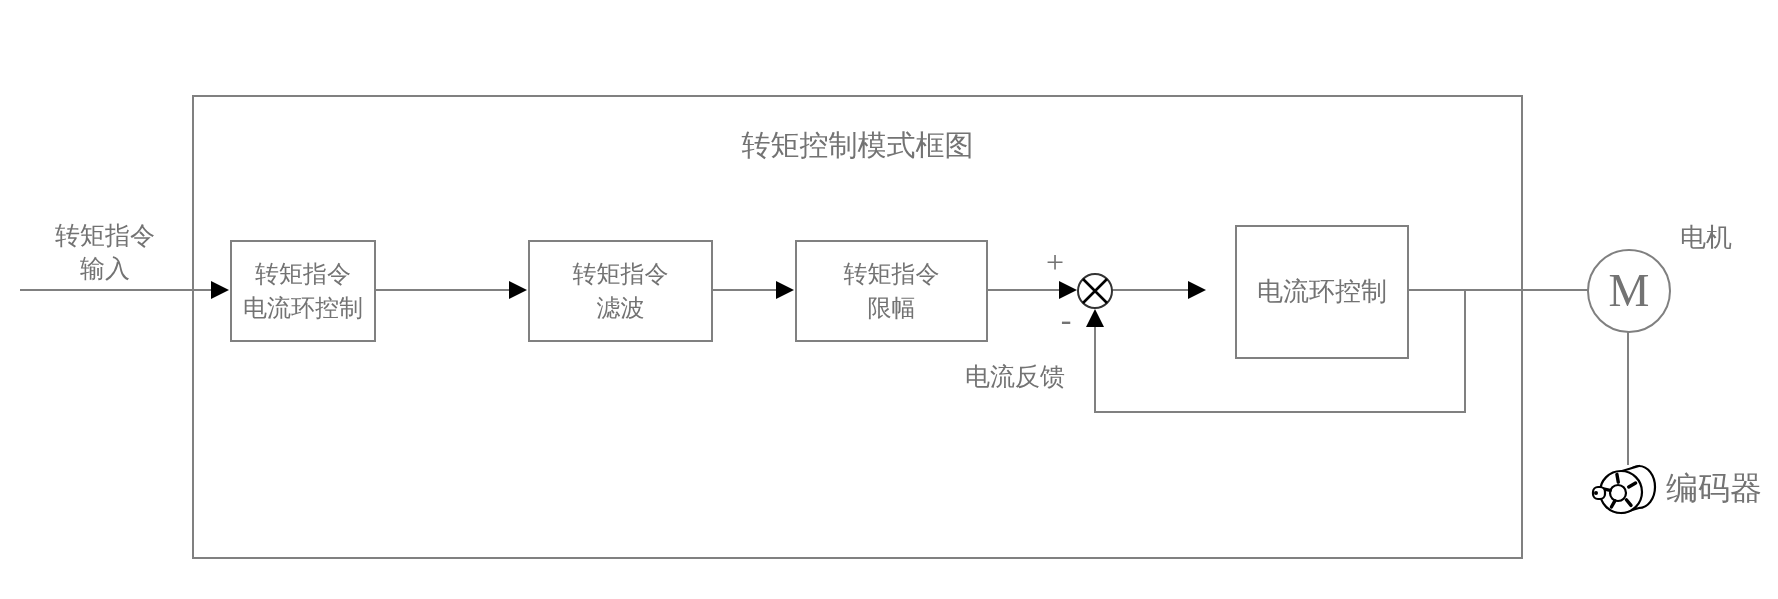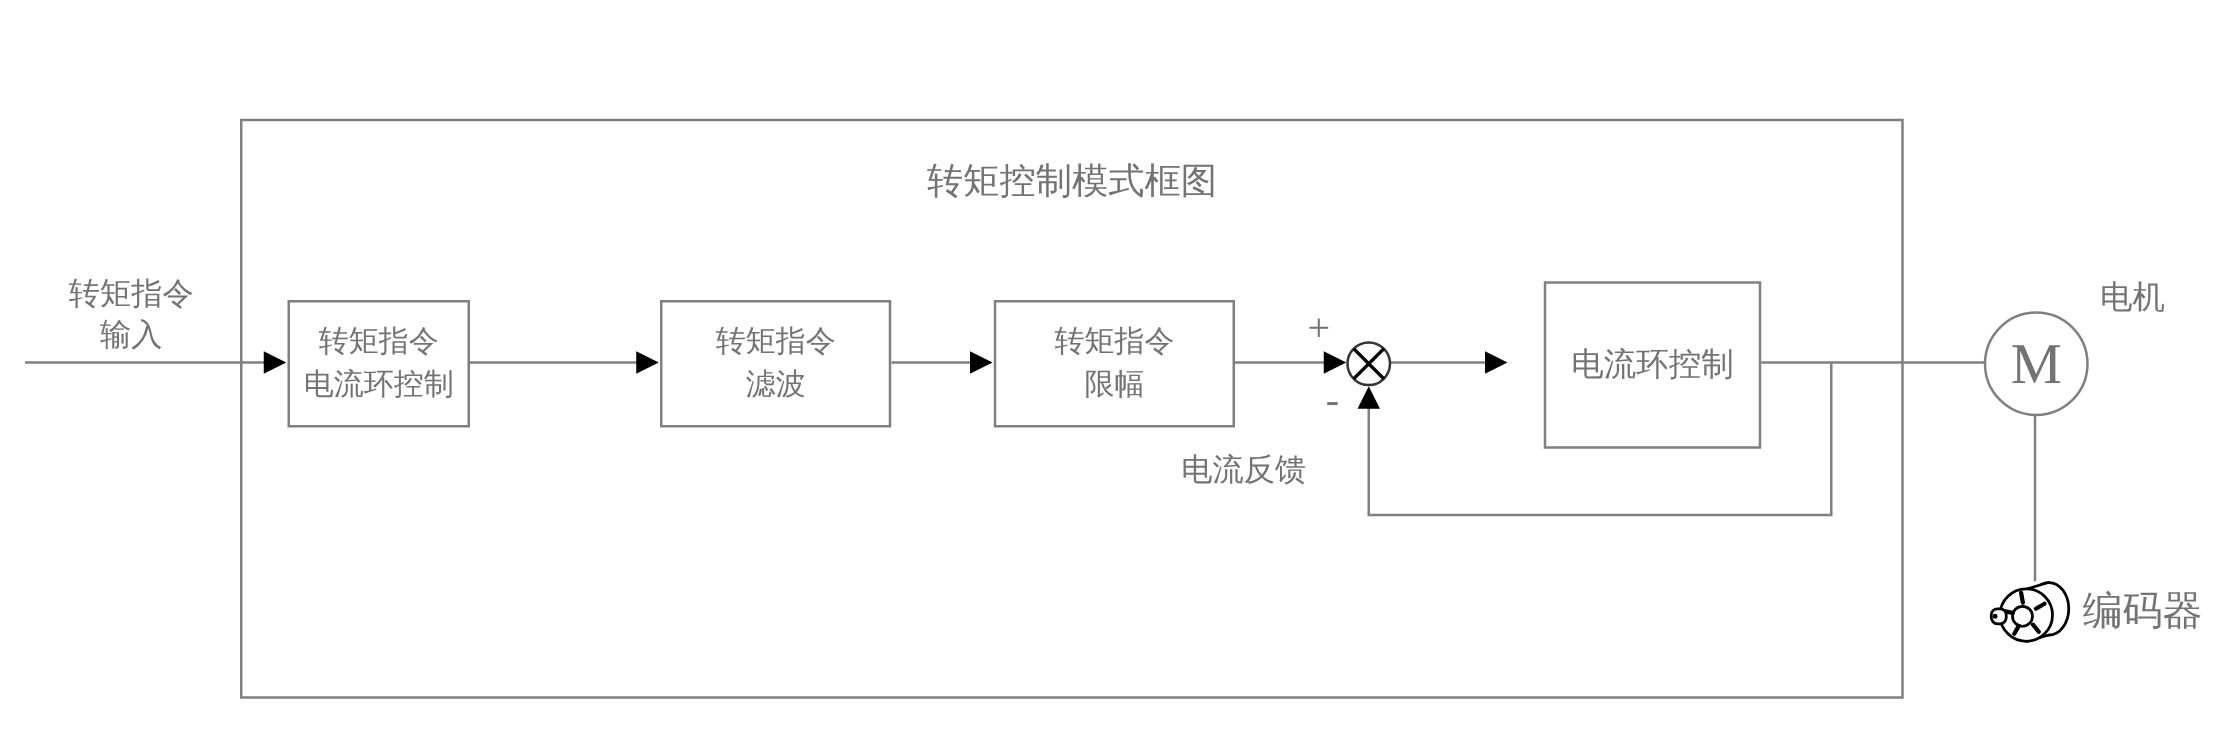--- a/index.html
+++ b/index.html
@@ -16,21 +16,21 @@
   }
   .b1{left:230px;top:240px;width:146px;height:102px;}
   .b2{left:528px;top:240px;width:185px;height:102px;}
   .b3{left:795px;top:240px;width:193px;height:102px;}
   .b4{left:1207px;top:225px;width:174px;height:134px;font-size:26px;margin-left:28px;}
   .title{position:absolute;left:192px;top:129px;width:1331px;text-align:center;font-size:29px;line-height:32px;}
   .input-lbl{position:absolute;left:25px;top:219px;width:160px;text-align:center;font-size:25px;line-height:33px;}
   .sign{position:absolute;width:34px;text-align:center;font-size:32px;line-height:38px;font-weight:400;}
   .plus{left:1038px;top:243px;}
   .minus{left:1049px;top:300px;}
-  .feedback-lbl{position:absolute;left:945px;top:363px;width:140px;text-align:left;font-size:25px;line-height:27px;}
+  .feedback-lbl{position:absolute;left:945px;top:363px;width:140px;text-align:center;font-size:25px;line-height:27px;}
   .motor-lbl{position:absolute;left:1662px;top:224px;width:88px;text-align:center;font-size:26px;line-height:28px;}
   .motor-m{position:absolute;left:1588px;top:250px;width:82px;height:82px;text-align:center;line-height:82px;font-size:46px;}
   .encoder-lbl{position:absolute;left:1666px;top:474px;font-size:32px;line-height:28px;}
 </style>
 </head>
 <body>
 
 <div class="canvas">
 
   <svg class="layer" width="1778" height="599" viewBox="0 0 1778 599">

